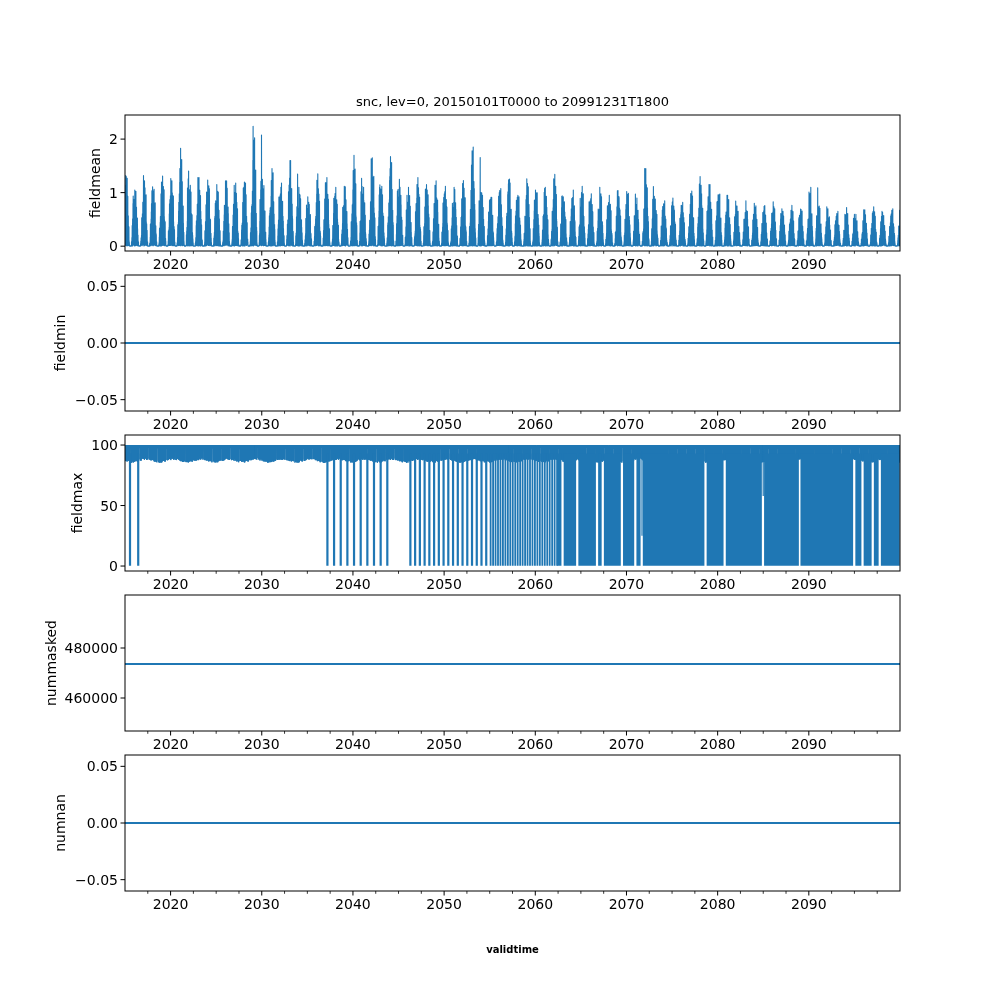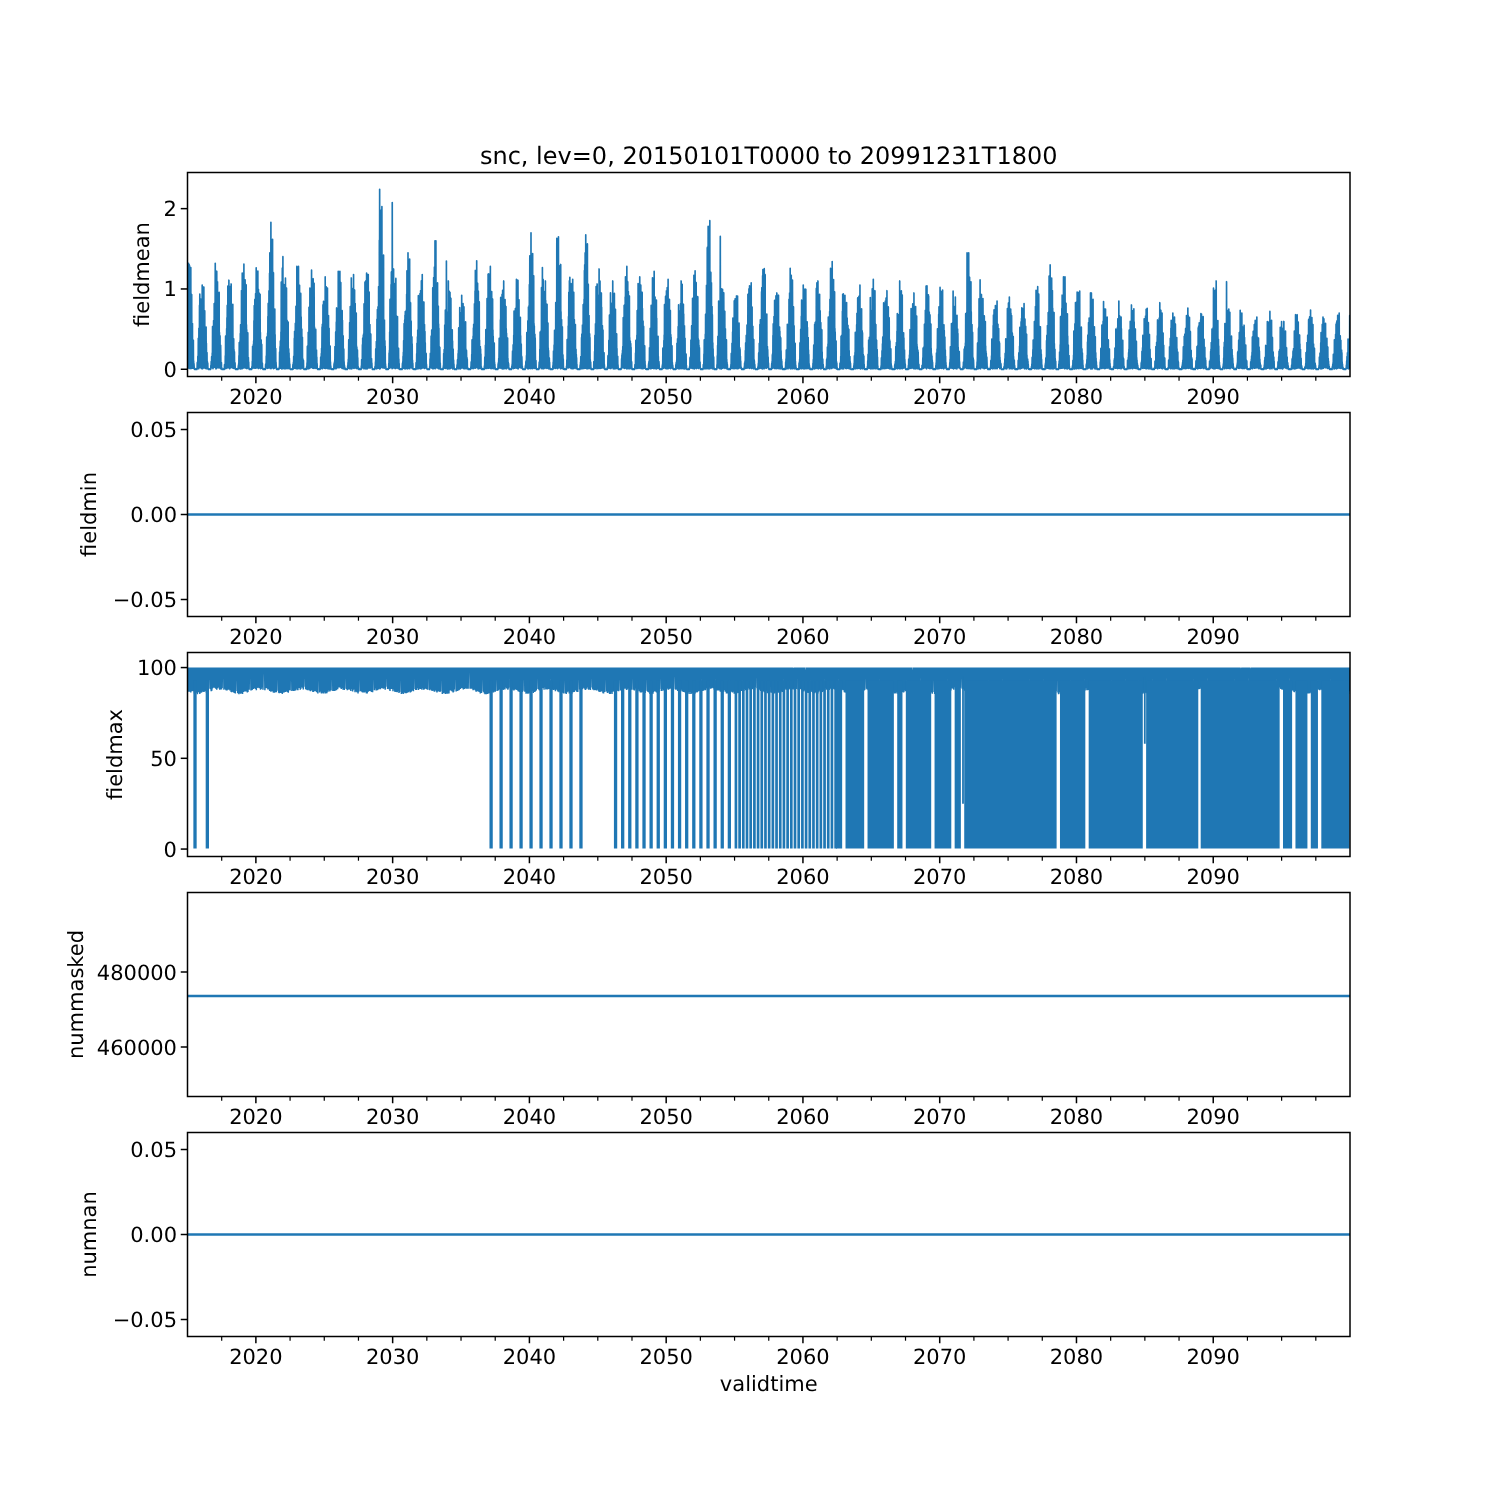--- a/index.html
+++ b/index.html
@@ -1,23 +1,23 @@
 <!DOCTYPE html>
 <html><head>
 <meta charset="utf-8">
 <style>
   html,body{margin:0;padding:0;background:#fff;}
   .figure{position:relative;width:1000px;height:1000px;background:#fff;
           font-family:"DejaVu Sans",sans-serif;color:#000;overflow:hidden;}
   #plot-svg{position:absolute;left:0;top:0;}
   svg text{font-family:"DejaVu Sans",sans-serif;}
   .title{position:absolute;left:125px;width:775px;top:94px;text-align:center;
-         font-size:16px;white-space:nowrap;}
-  .xlabel{position:absolute;left:125px;width:775px;top:915px;text-align:center;
-          font-size:14px;}
+         font-size:13px;white-space:nowrap;}
+  .xlabel{position:absolute;left:125px;width:775px;top:944px;text-align:center;
+          font-size:10px;font-weight:bold;}
   .ylabel{position:absolute;transform:translate(-50%,-50%) rotate(-90deg);
           font-size:14px;white-space:nowrap;}
 </style>
 </head>
 <body>
 
 <div class="figure">
   <svg id="plot-svg" width="1000" height="1000">
       <defs>
         <clipPath id="clip0">

